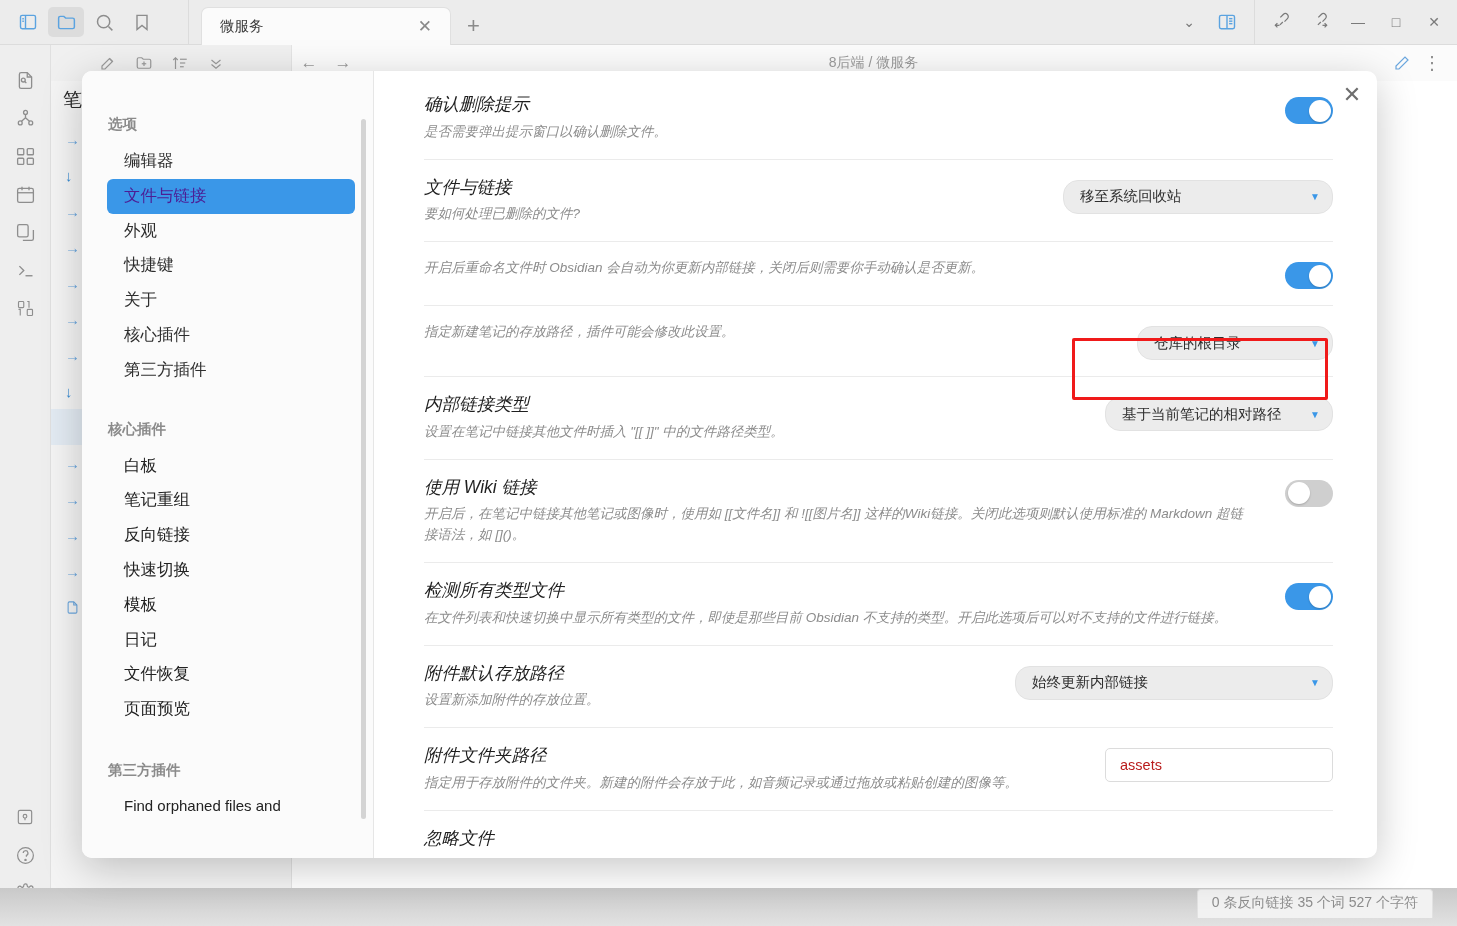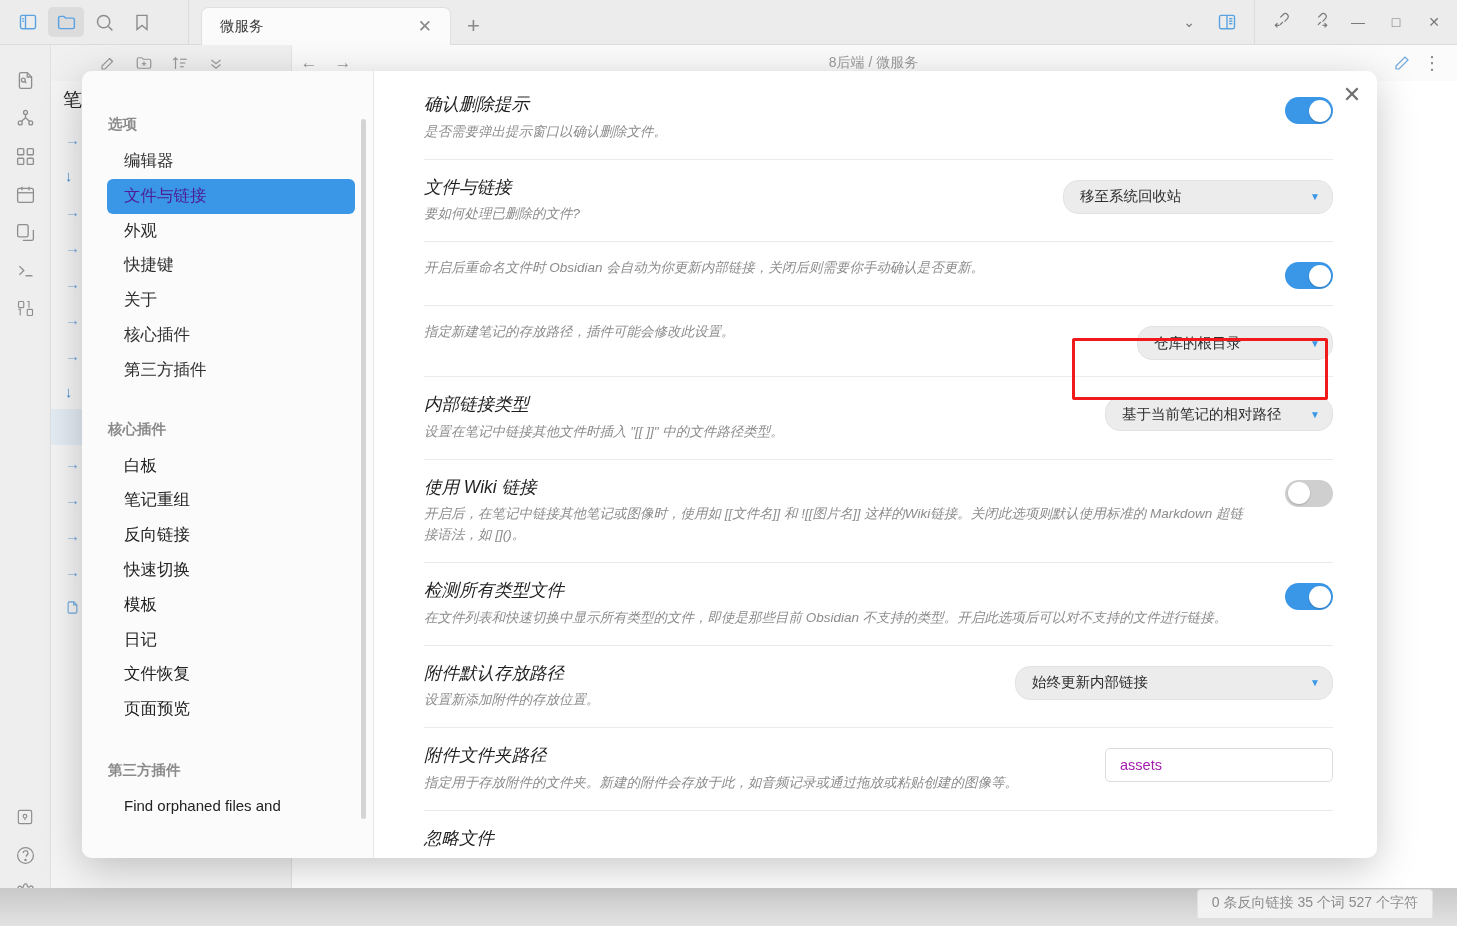--- a/index.html
+++ b/index.html
@@ -170,21 +170,21 @@
     background: #ececec; border: 1px solid #e2e2e2; border-radius: 15px;
     height: 34px; display: flex; align-items: center; justify-content: space-between;
     padding: 0 12px 0 16px; font-size: 14.5px; color: #2e2e2e; gap: 18px;
   }
   .select .caret { color: #3a97e8; font-size: 10px; }
 
   
   .textinput {
     background: #ffffff; border: 1px solid #dcdcdc; border-radius: 5px;
     height: 34px; width: 228px; display: flex; align-items: center;
-    padding: 0 14px; font-size: 14.5px; color: #a21caf;
+    padding: 0 14px; font-size: 14.5px; color: #b91c1c;
   }
 
   
   .hl-box {
     position: absolute; left: 1072px; top: 338px; width: 256px; height: 62px;
     border: 3px solid #f01a1a; border-radius: 2px; pointer-events: none; z-index: 50;
   }
 
   svg { display: block; }
 </style>

